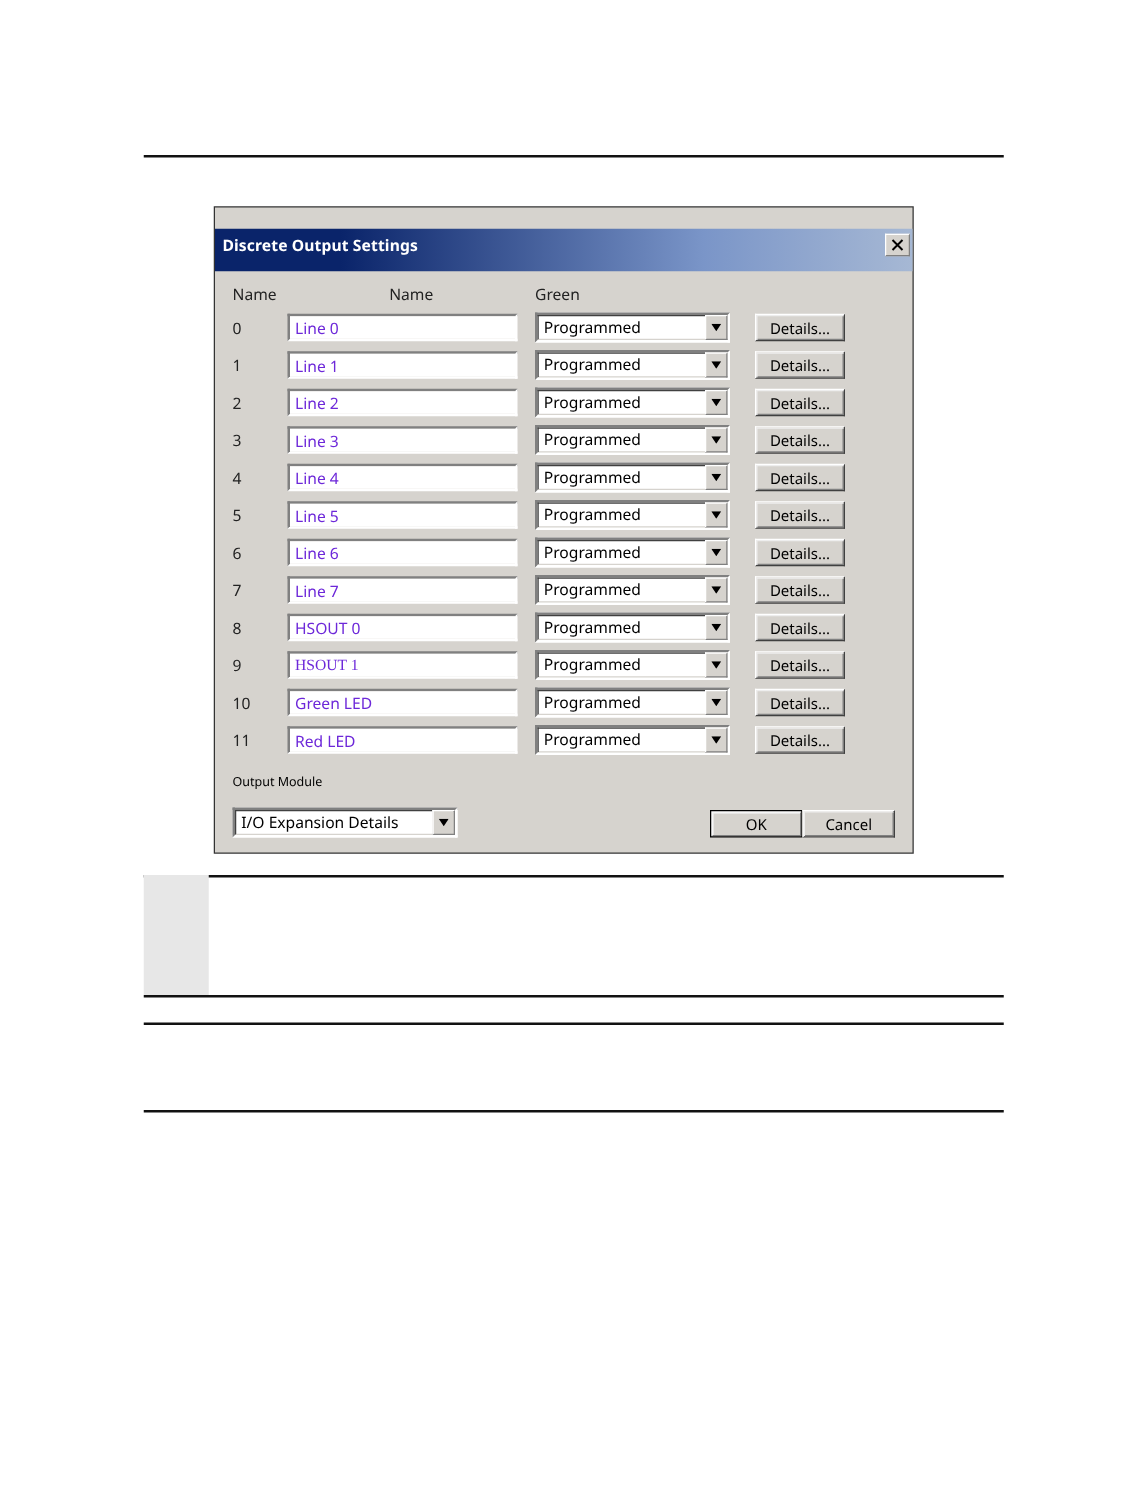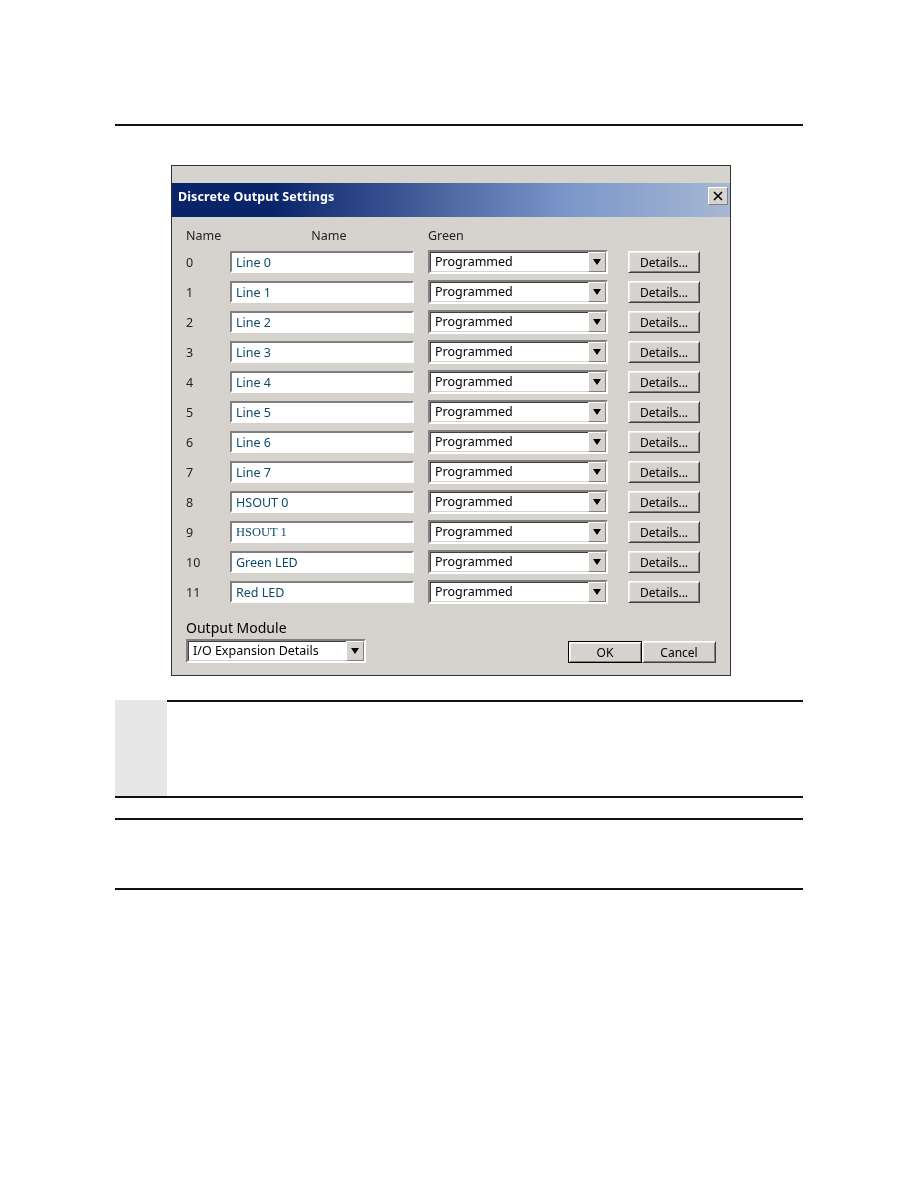--- a/index.html
+++ b/index.html
@@ -97,24 +97,24 @@
     border-bottom-color:#d6d3ce;
     padding:2px 4px;
     height:14px;
     line-height:14px;
   }
   .field-name-wrap{width:198px;padding-right:18px;box-sizing:border-box;}
   .name-field{width:180px;}
   .name-input{
     border:0;outline:0;background:transparent;
     width:100%;font-family:inherit;font-size:12.5px;
-    color:#0c4a6e;padding:0;height:14px;line-height:14px;
+    color:#6d28d9;padding:0;height:14px;line-height:14px;
   }
   .dropdown{
-    width:180px;
+    width:156px;
     display:flex;
     box-sizing:border-box;
     background:var(--field-bg);
     border:2px solid #808080;
     border-right-color:#fff;
     border-bottom-color:#fff;
   }
   .dropdown .dd-val{
     flex:1;
     padding:2px 4px;
@@ -147,21 +147,21 @@
     font-family:inherit;font-size:12px;
     display:flex;align-items:center;justify-content:center;
     padding:0 6px;
   }
   .details-btn{margin-left:6px;min-width:72px;}
   .footer{
     display:flex;align-items:flex-end;
     margin-top:14px;
   }
   .footer-left{width:282px;}
-  .footer-label{font-size:14px;margin-bottom:2px;}
+  .footer-label{font-size:10px;margin-bottom:14px;}
   .footer-dd{width:180px;}
   .footer-spacer{flex:1;}
   .footer-btns{display:flex;gap:0;align-items:center;}
   .ok-btn{min-width:74px;}
   .ok-btn.default{
     border:1px solid #000;
     box-shadow:inset 1px 1px 0 #fff, inset -1px -1px 0 #808080, inset 2px 2px 0 #eee;
   }
   .cancel-btn{min-width:74px;}
 </style>

